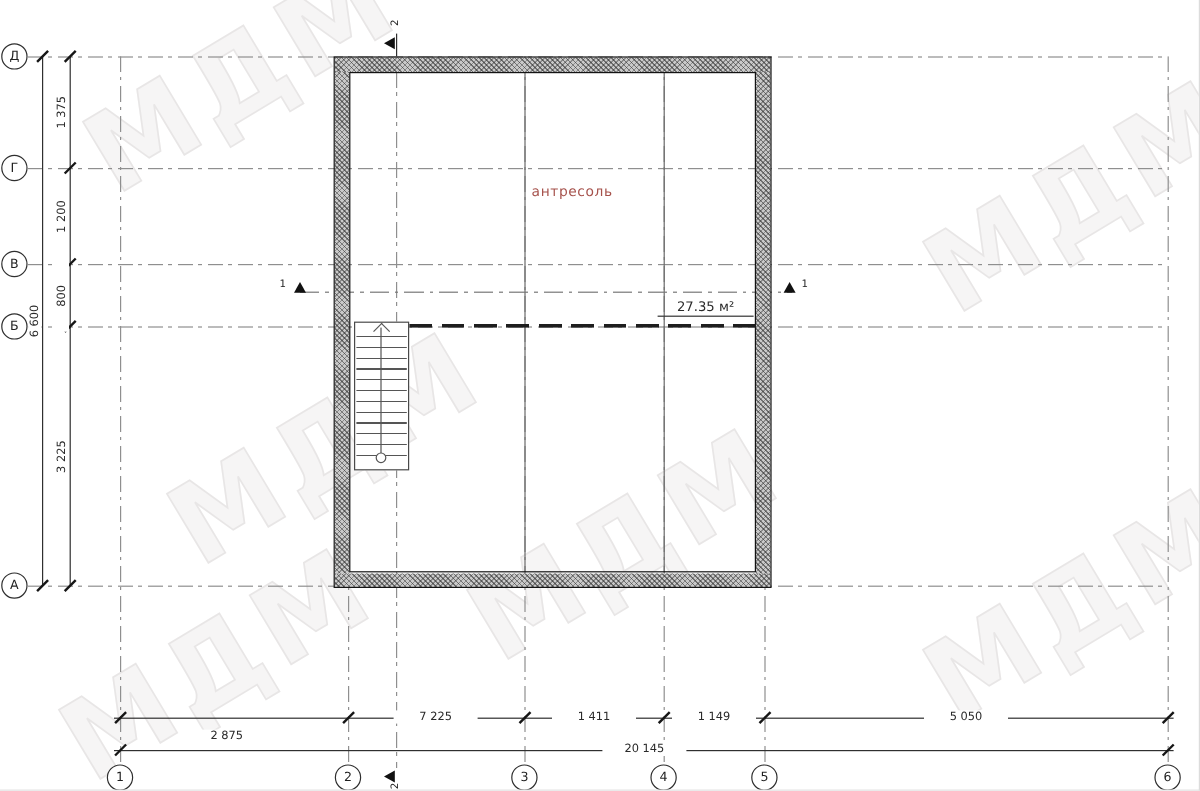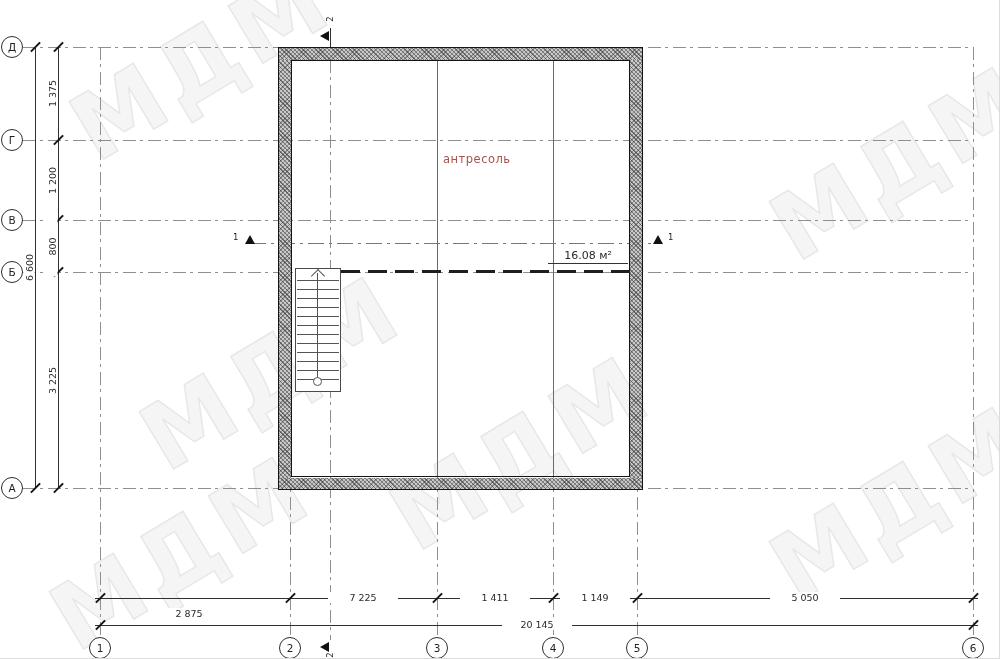--- a/index.html
+++ b/index.html
@@ -85,21 +85,21 @@
 
   <div class="abs mezz" style="left:341px;top:270px;width:289px;"></div>
 
   <div class="abs stair" style="left:295px;top:268px;width:46px;height:124px;"></div>
   <div class="abs treads" style="left:297px;top:280px;width:42px;height:106px;"></div>
   <div class="abs" style="left:317px;top:273px;width:1px;height:106px;background:#555;z-index:4;"></div>
   <span class="abs chev" style="left:313px;top:271px;"></span>
   <span class="abs staircircle" style="left:313px;top:377px;"></span>
 
   <div class="abs roomlabel" style="left:443px;top:152px;color:#a6524c;">антресоль</div>
-  <div class="abs arealabel" style="left:548px;top:249px;width:80px;">16.08 м²</div>
+  <div class="abs arealabel" style="left:548px;top:249px;width:80px;">27.35 м²</div>
 
   <div class="abs solidline" style="left:35px;top:47px;width:1px;height:441px;"></div>
   <div class="abs solidline" style="left:58px;top:47px;width:1px;height:441px;"></div>
   <span class="abs tick" style="left:52px;top:46px;"></span>
   <span class="abs tick" style="left:52px;top:139px;"></span>
   <span class="abs tick" style="left:52px;top:219px;"></span>
   <span class="abs tick" style="left:52px;top:271px;"></span>
   <span class="abs tick" style="left:52px;top:487px;"></span>
   <span class="abs tick" style="left:29px;top:46px;"></span>
   <span class="abs tick" style="left:29px;top:487px;"></span>

